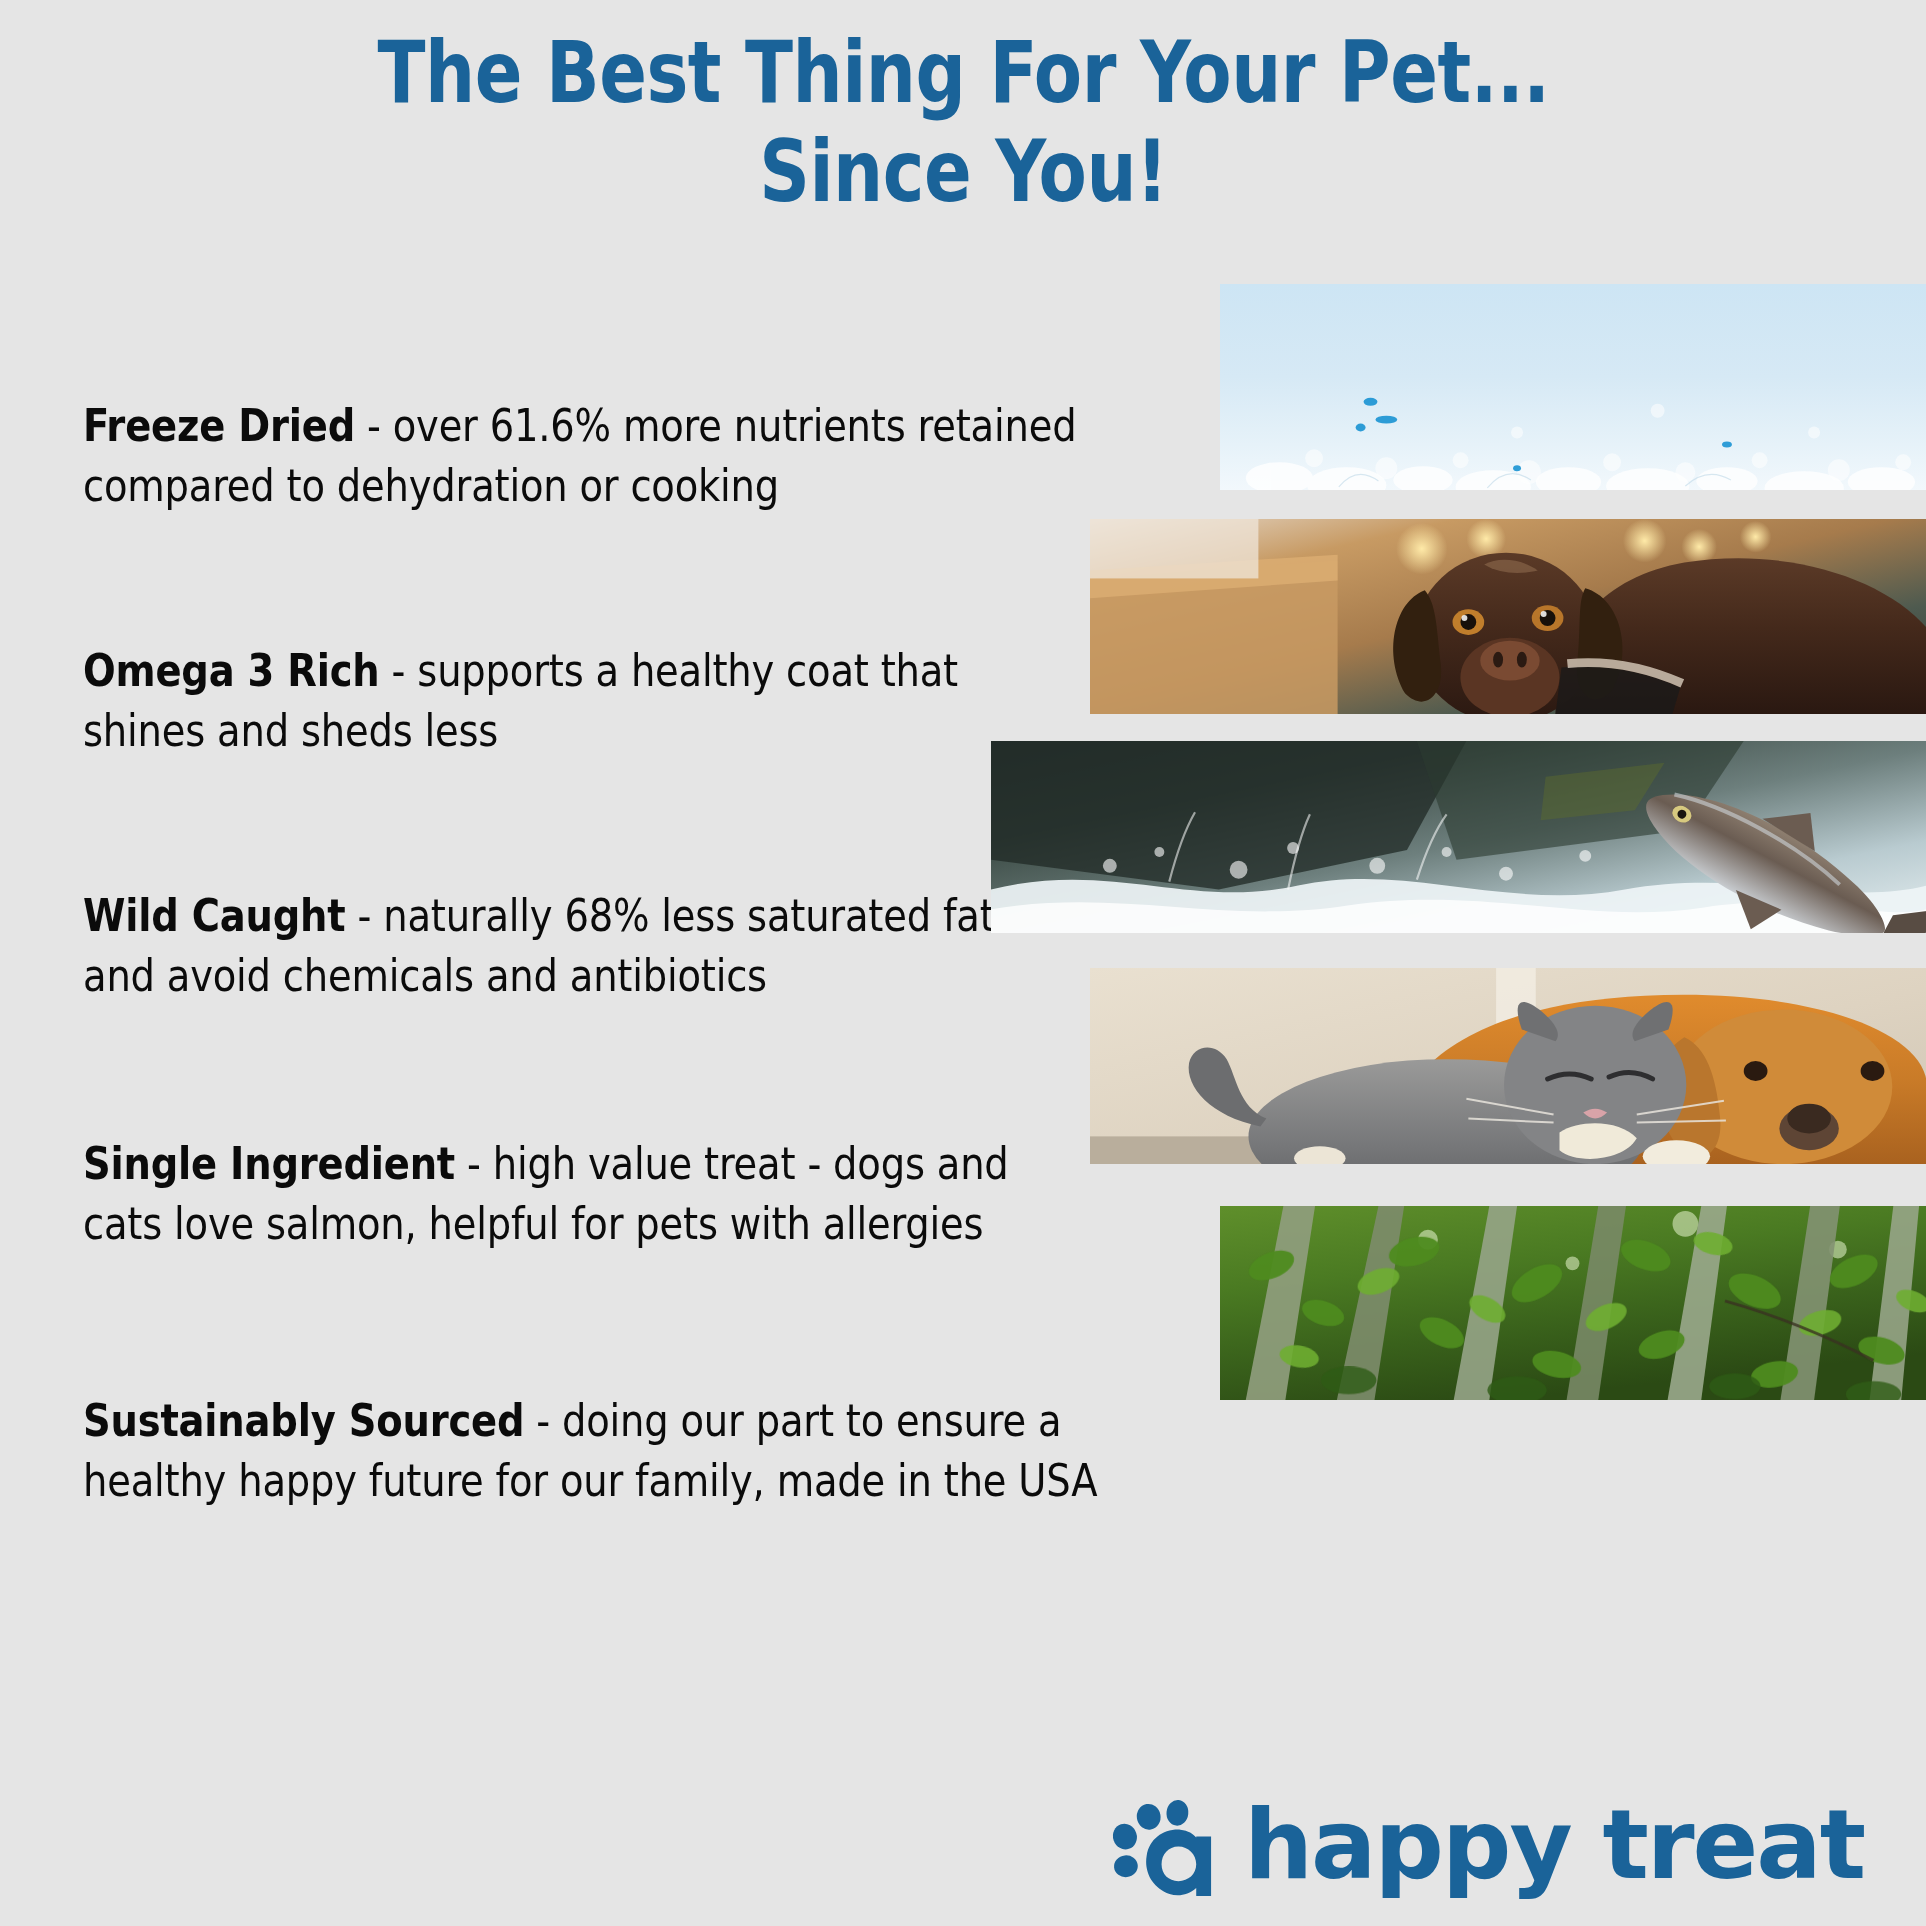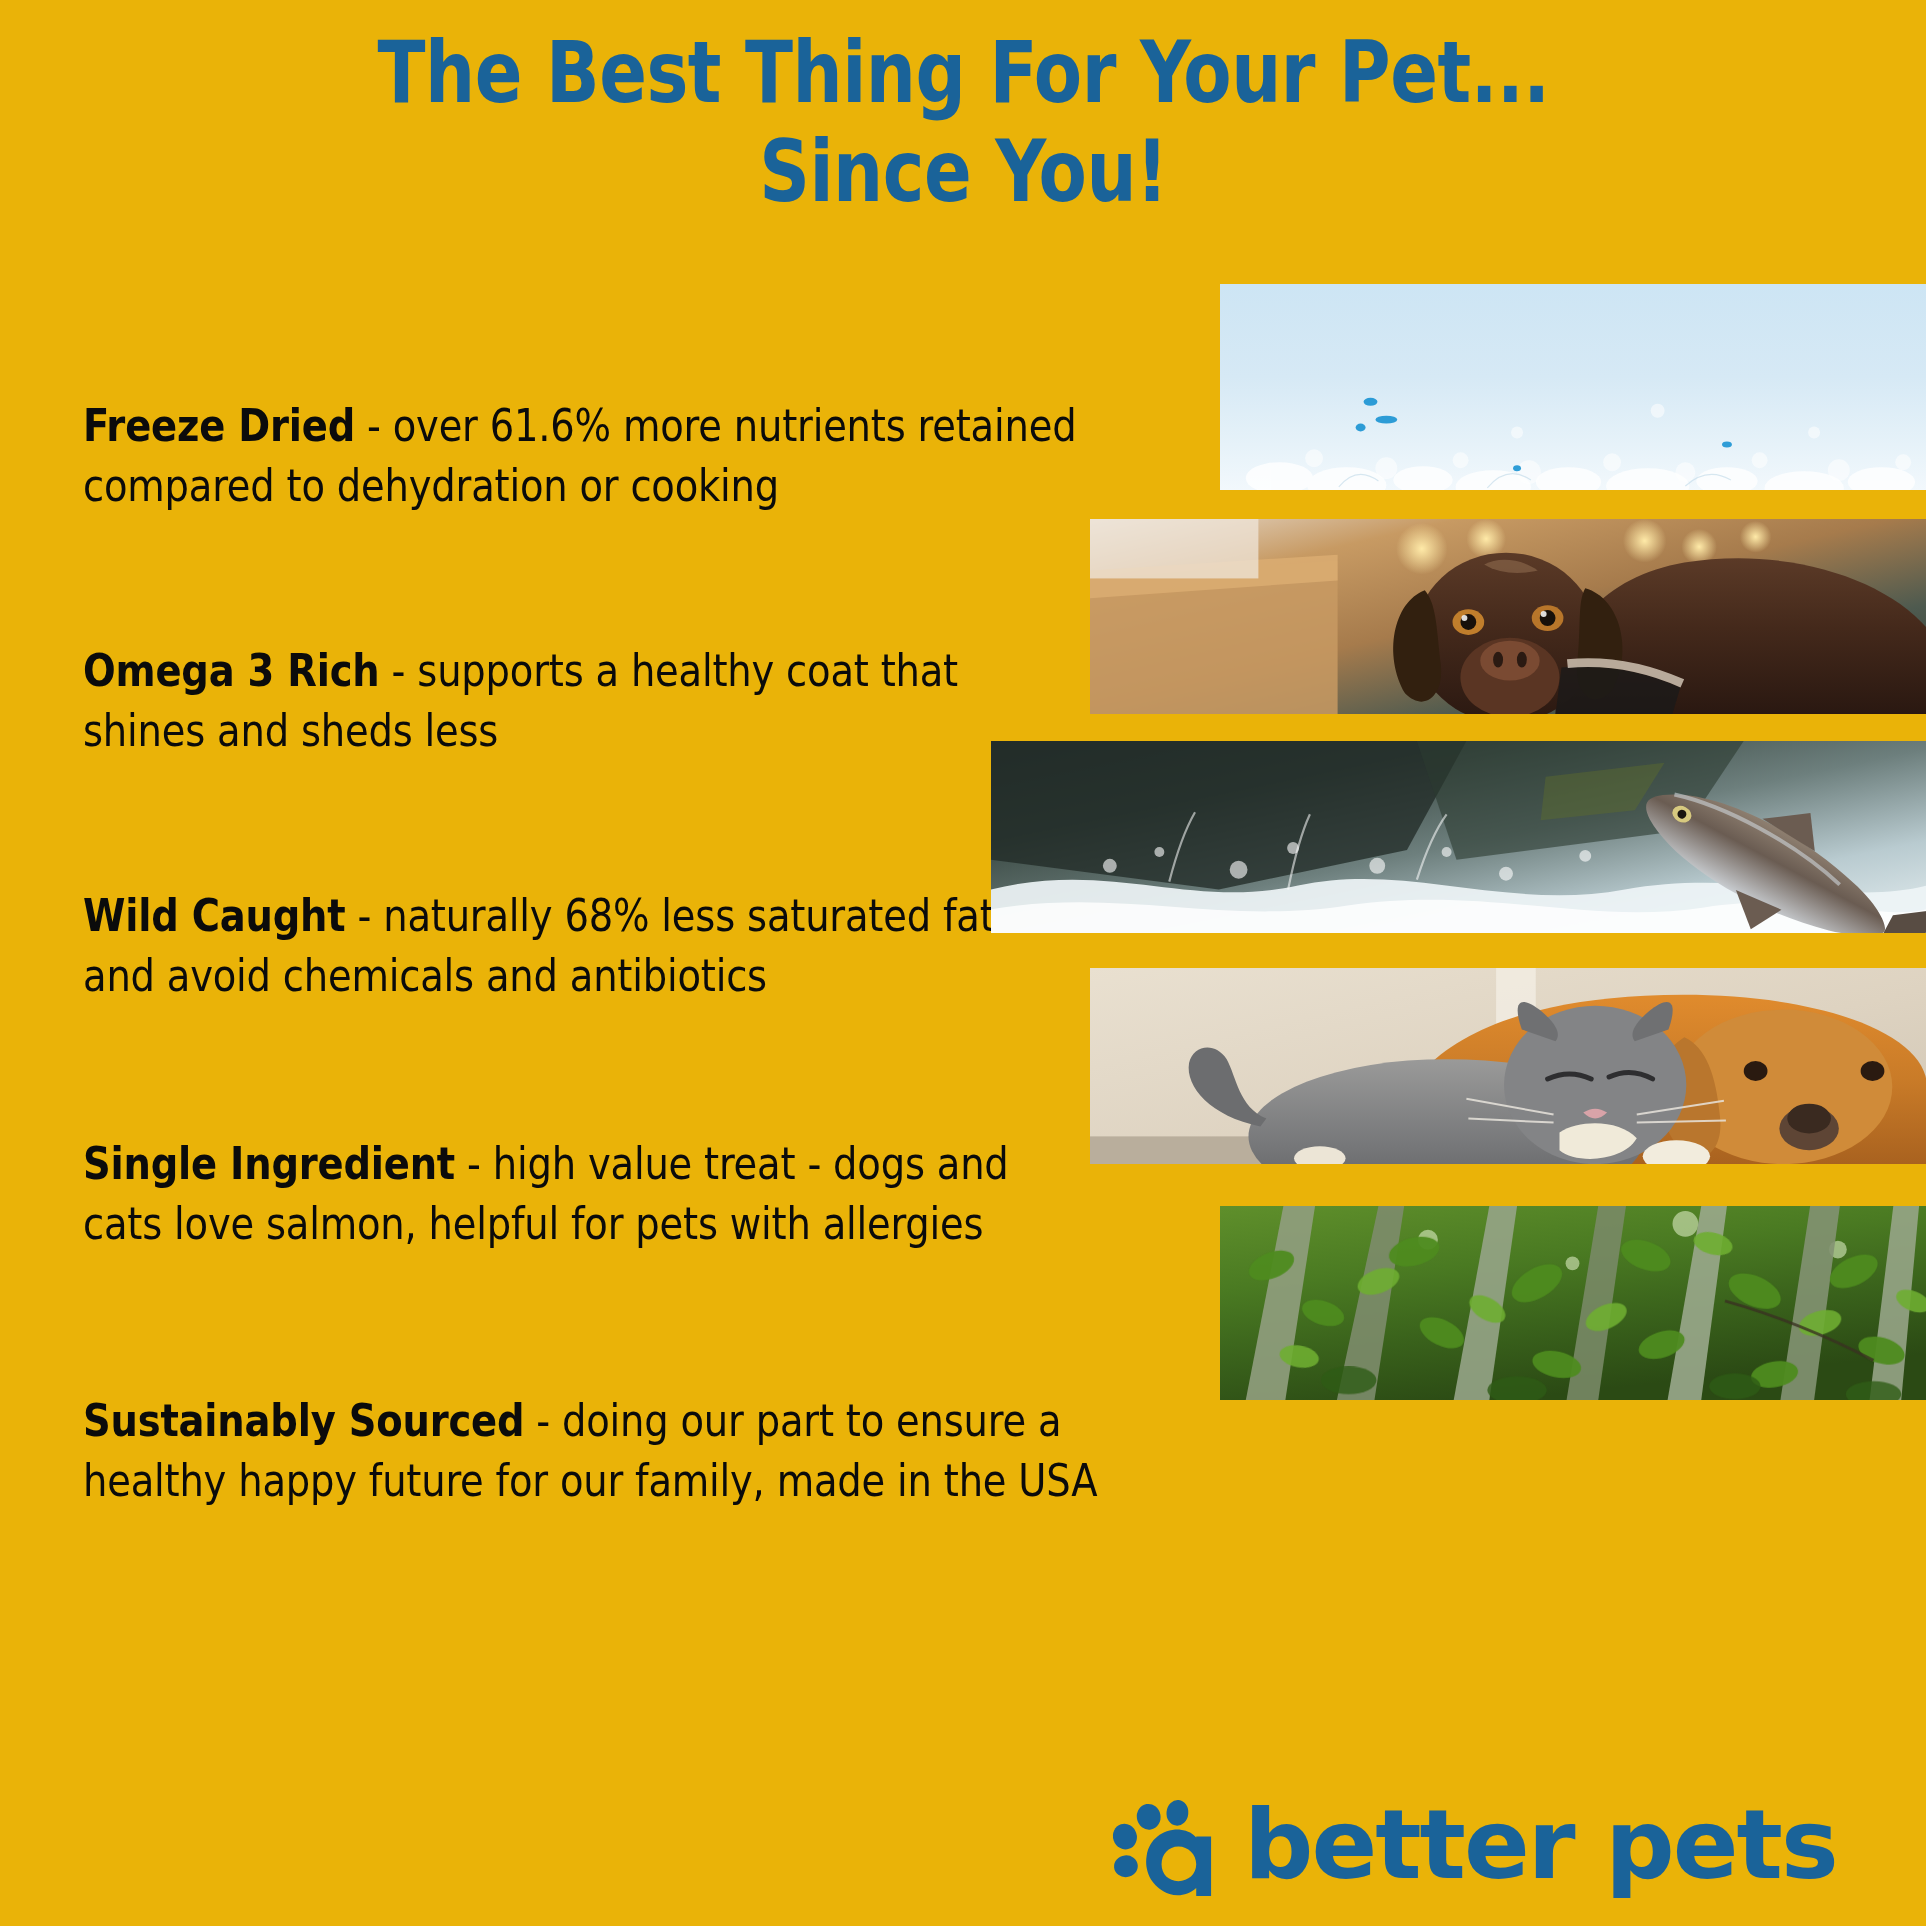--- a/index.html
+++ b/index.html
@@ -12,21 +12,21 @@
     background: #FDF8E1;
     font-family: "Liberation Sans", sans-serif;
     overflow: hidden;
     position: relative;
   }
 
   #canvas {
     position: relative;
     width: 1927px;
     height: 1927px;
-    background: #eab308;
+    background: #e5e5e5;
     overflow: hidden;
   }
 
   
   .title {
     position: absolute;
     left: 0;
     top: 24px;
     width: 1927px;
     text-align: center;
@@ -469,17 +469,17 @@
 
         <ellipse cx="16" cy="44" rx="12" ry="13" fill="#1A6399" transform="rotate(-18 16 44)"></ellipse>
         <ellipse cx="17" cy="74" rx="12" ry="11" fill="#1A6399" transform="rotate(-6 17 74)"></ellipse>
         <ellipse cx="40" cy="24" rx="12" ry="13" fill="#1A6399" transform="rotate(-10 40 24)"></ellipse>
         <ellipse cx="69" cy="20" rx="11" ry="13" fill="#1A6399" transform="rotate(6 69 20)"></ellipse>
 
         <path d="M103 44 L103 104 L88 104 L88 96 C80 103 70 105 61 102 C44 96 35 80 38 63 C41 46 55 36 72 37 C80 38 85 41 88 45 L88 44 Z
                  M70 54 C60 54 53 62 53 72 C53 82 60 89 70 89 C80 89 88 82 88 72 C88 62 80 54 70 54 Z" fill="#1A6399"></path>
       </svg>
     </div>
-    <div class="logo-word">better pets</div>
+    <div class="logo-word">happy treat</div>
   </div>
 
 </div>
 
 
 </body></html>

